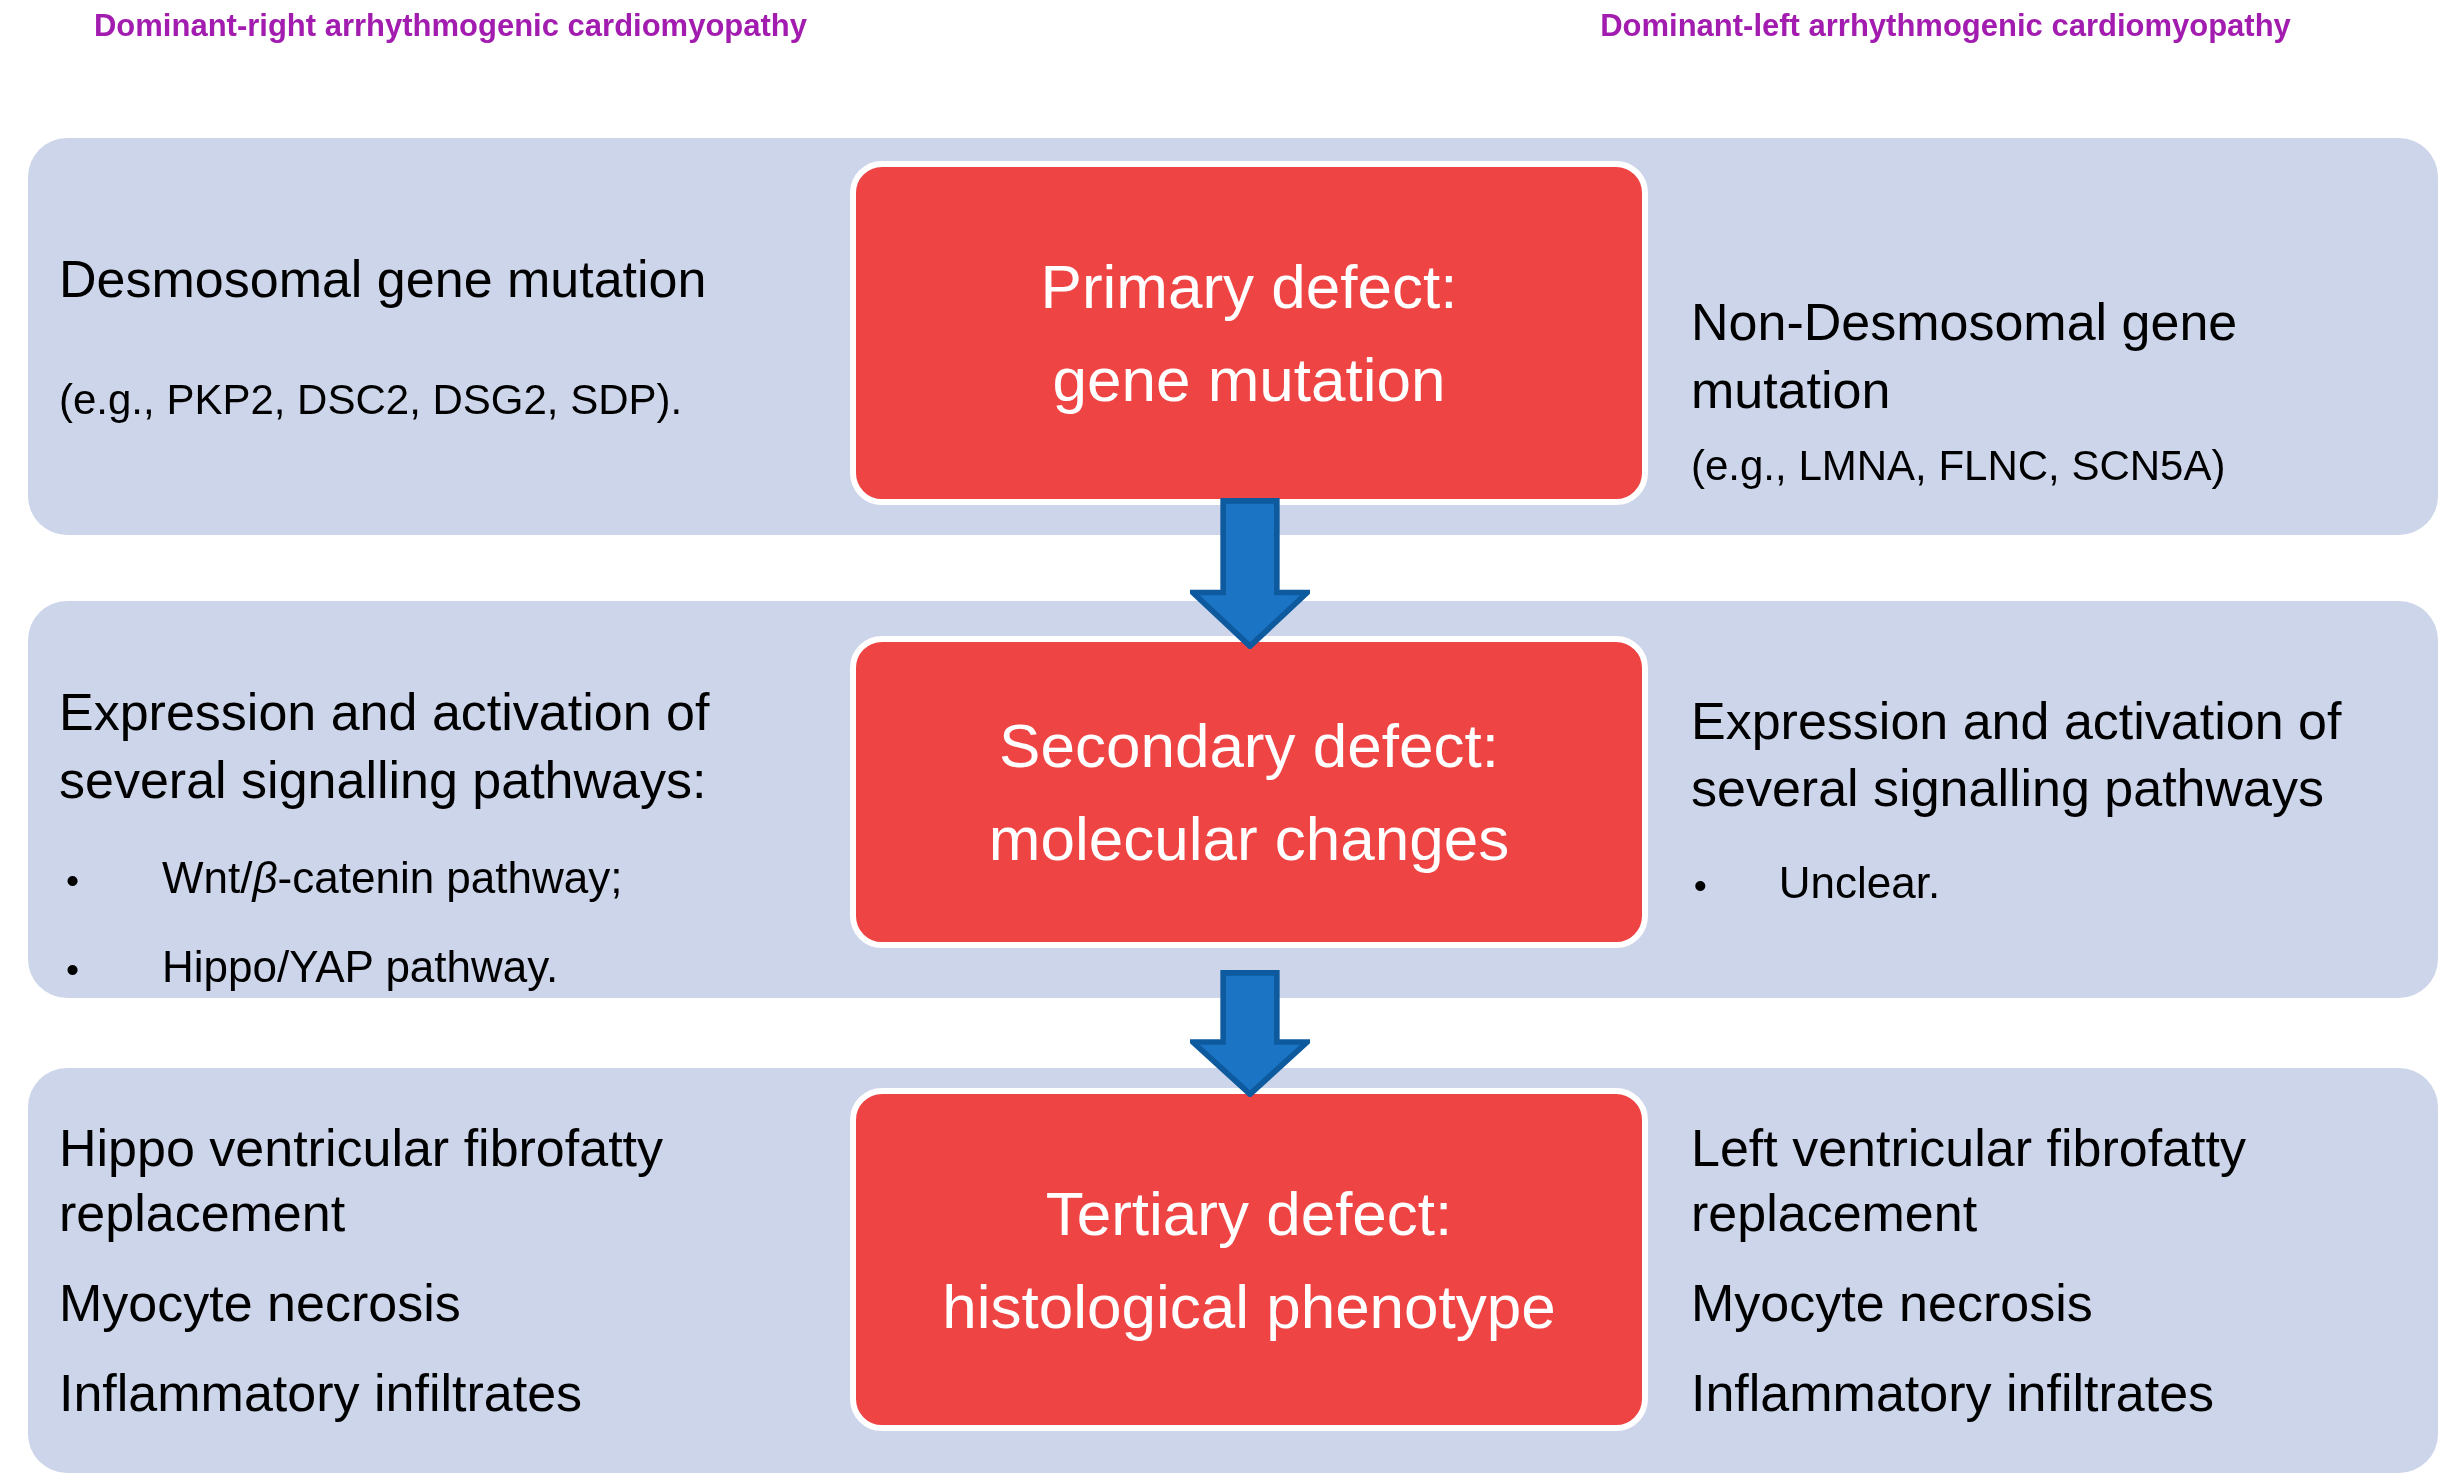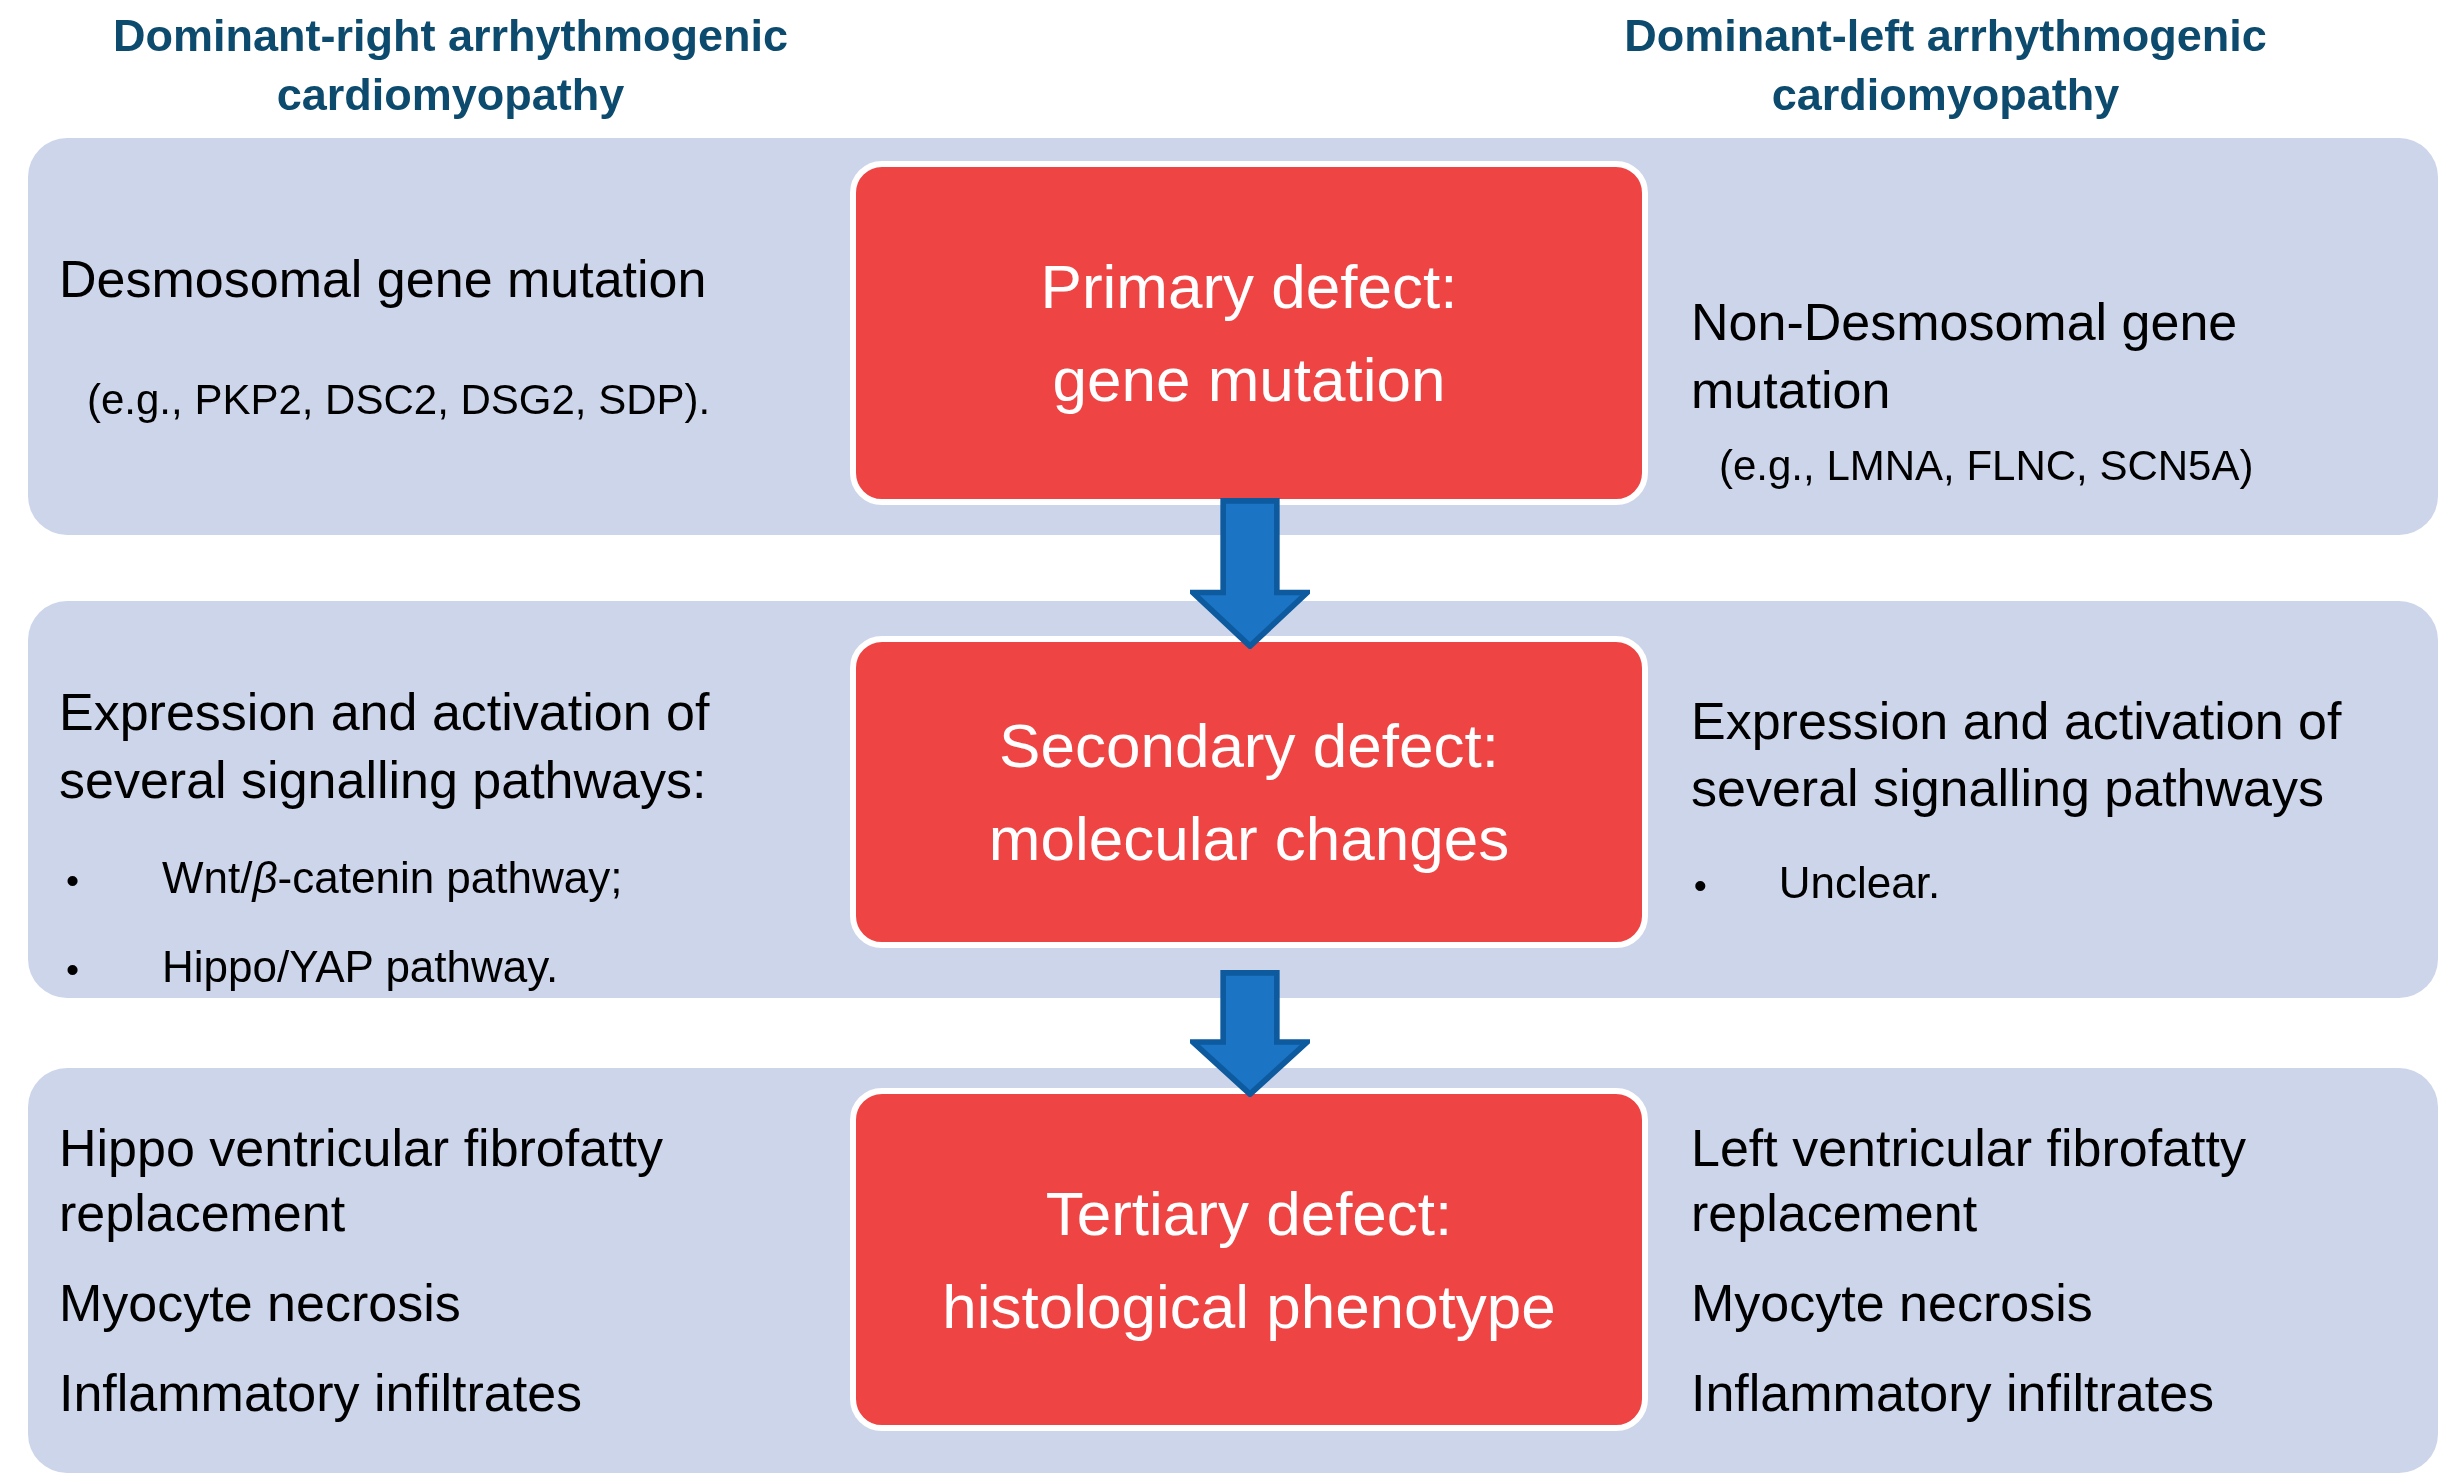--- a/index.html
+++ b/index.html
@@ -6,22 +6,22 @@
   body{
     width:2462px;height:1484px;
     background:#ffffff;
     font-family:"Liberation Sans", sans-serif;
     color:#000;
     position:relative;
     overflow:hidden;
   }
   .hdr{
     position:absolute;top:5.6px;
-    font-size:45px;font-weight:bold;line-height:1.32;
-    text-align:center;color:#0c4a6e;
+    font-size:31px;font-weight:bold;line-height:1.32;
+    text-align:center;color:#a21caf;
   }
   #header-left{left:49px;width:803px;}
   #header-right{left:1565px;width:761px;}
 
   .band{
     position:absolute;left:28px;width:2410px;
     background:#cdd5ea;border-radius:39px;
   }
   #band1{top:138px;height:397px;}
   #band2{top:601px;height:397px;}
@@ -48,21 +48,21 @@
   .col-left{left:59px;width:772px;}
   .col-right{left:1691px;width:708px;}
   #r1-left{top:138px;height:397px;gap:59px;}
   #r2-left{top:601px;height:472px;gap:35px;}
   #r3-left{top:1068px;height:405px;gap:25px;}
   #r1-right{top:154px;height:475px;gap:15px;}
   #r2-right{top:601px;height:397px;gap:31px;}
   #r3-right{top:1068px;height:405px;gap:25px;}
 
   .main-text{font-size:52px;line-height:1.3;}
-  .sub-text{font-size:42px;line-height:1.3;margin-left:28px;}
+  .sub-text{font-size:42px;line-height:1.3;}
   .item{font-size:52px;line-height:1.25;}
   .bullets{display:flex;flex-direction:column;gap:31px;}
   .bullet{display:flex;align-items:baseline;font-size:44px;line-height:1.3;}
   .bullet .dot{flex:0 0 96px;padding-left:7px;font-size:0.85em;}
   .col-right .bullet .dot{flex:0 0 85px;padding-left:2.8px;}
   .it{font-style:italic;}
 </style>
 </head>
 <body>
 

